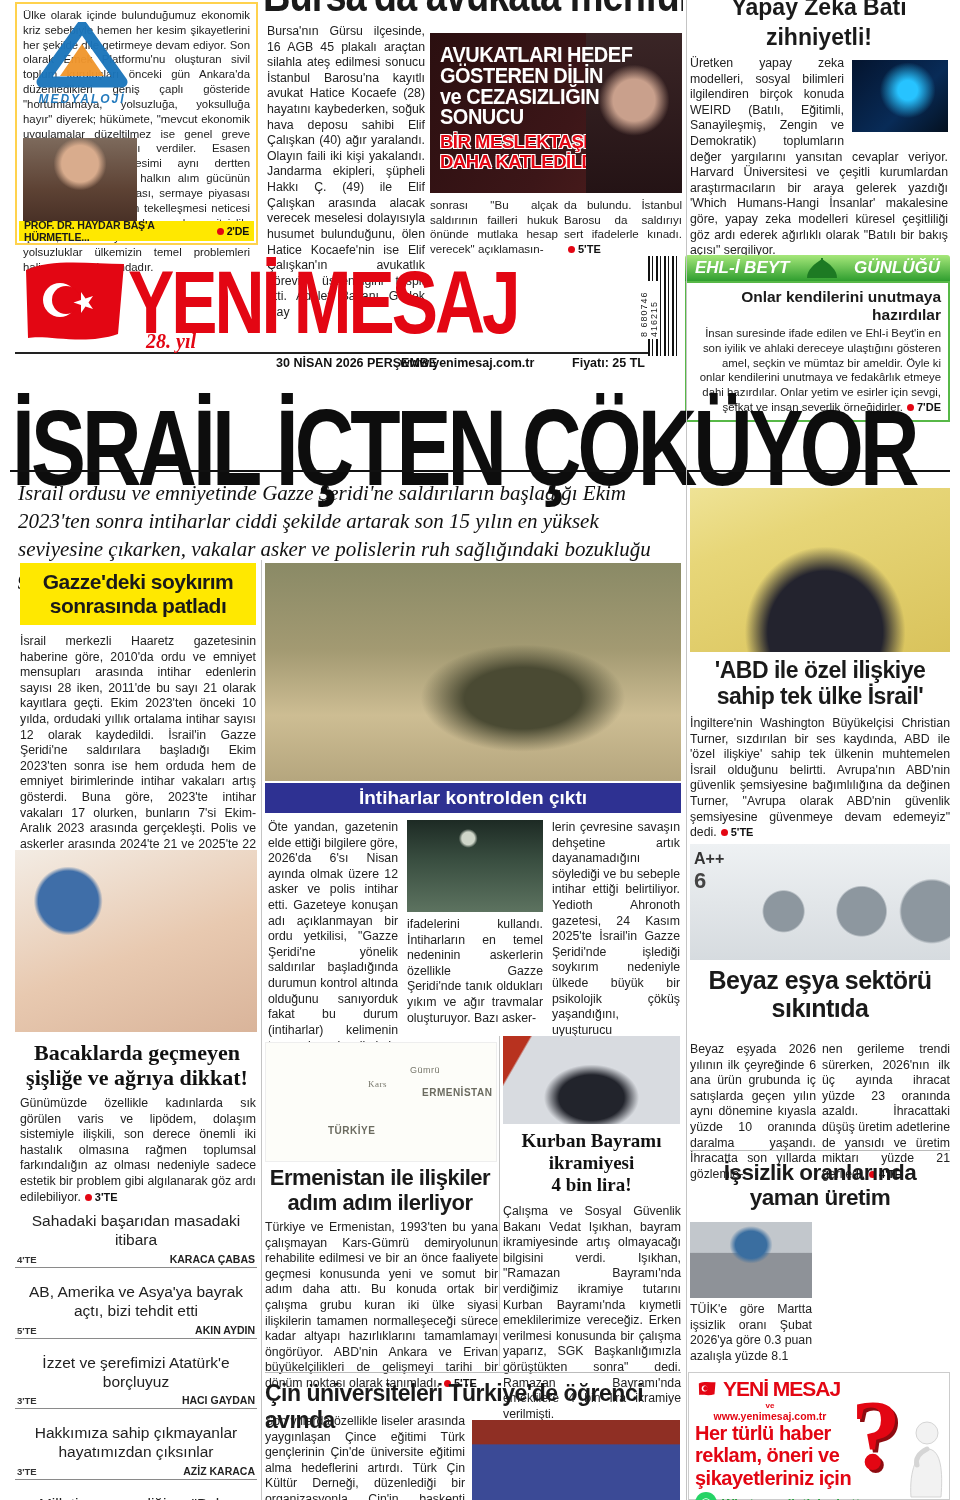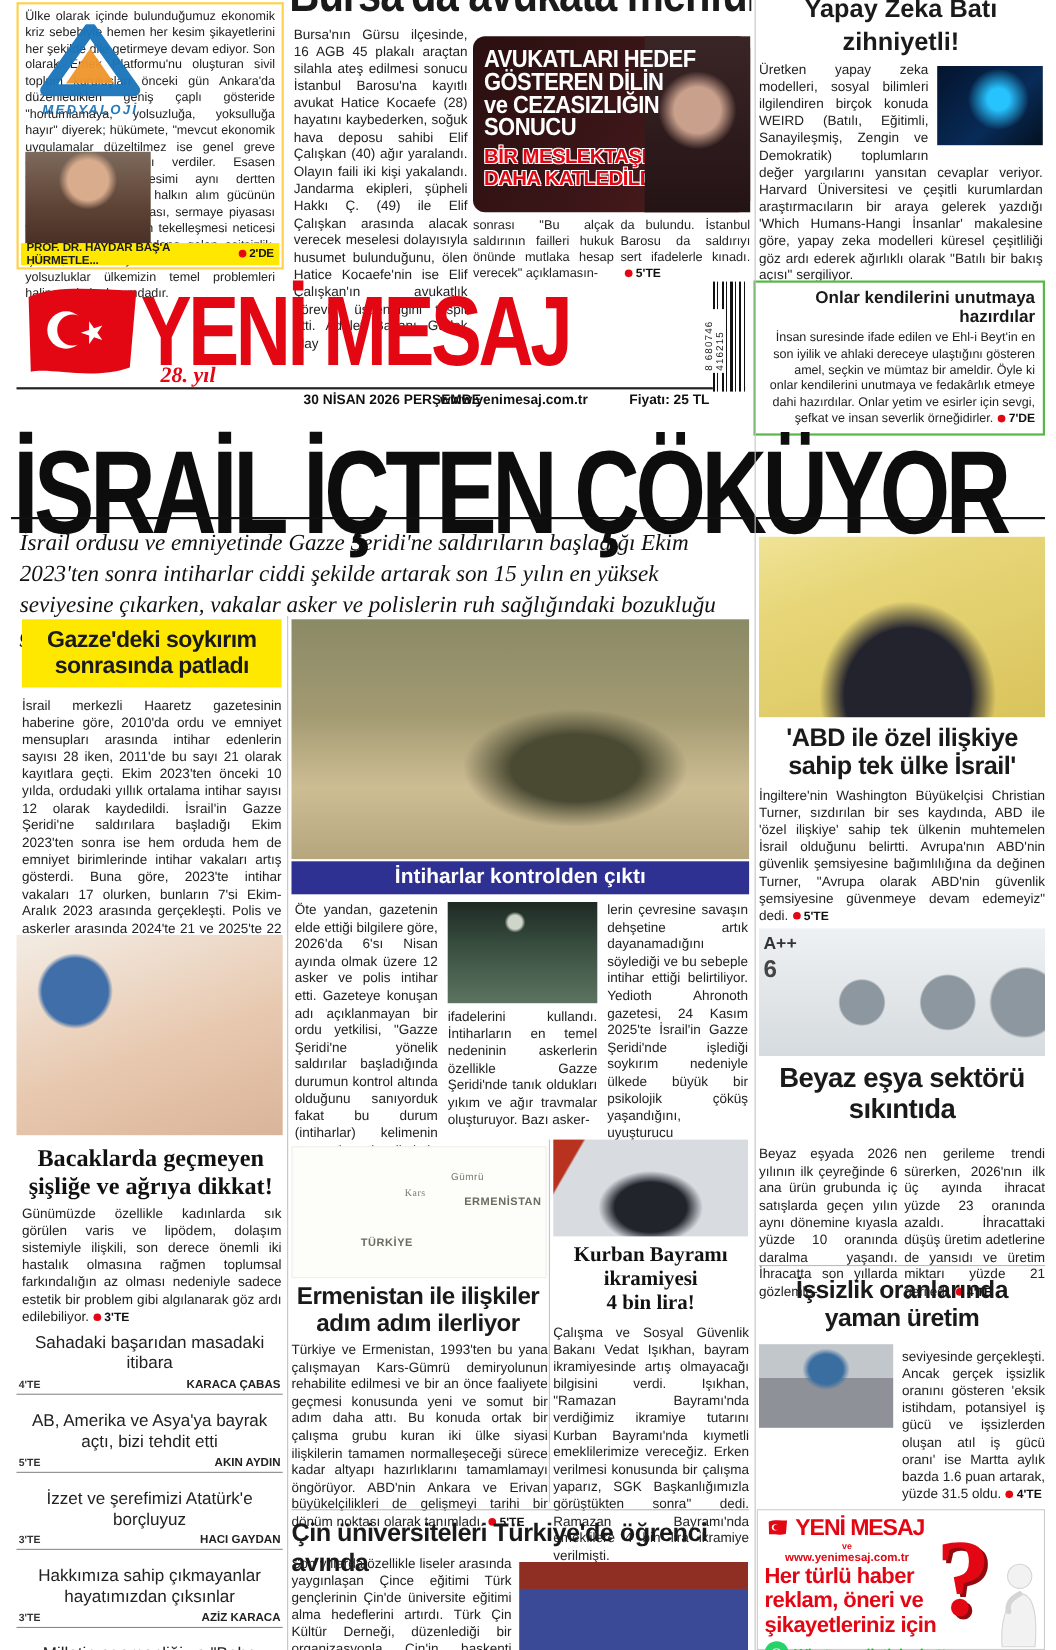--- a/index.html
+++ b/index.html
@@ -19,21 +19,21 @@
   .tl-body{font-size:11.4px;line-height:1.3;text-align:justify;color:#222;}
   .tl-footer{position:absolute;left:2px;right:2px;bottom:2px;height:20px;background:#ffe800;
              display:flex;align-items:center;justify-content:space-between;padding:0 5px;}
   .tl-footer b{font-size:10.6px;letter-spacing:-0.2px;}
   .medya{position:absolute;left:2px;top:18px;width:126px;text-align:center;opacity:0.96;}
   .medya .mtxt{font-size:12px;font-weight:bold;color:#1b75bb;letter-spacing:2px;font-style:italic;}
 
   
   .bursa-cut{left:263px;top:0;width:420px;height:13px;overflow:hidden;}
   .bursa-cut div{font-size:38px;font-weight:bold;letter-spacing:-1px;white-space:nowrap;transform:translateY(-30px) scaleY(1.2);transform-origin:top left;}
-  .redbox{left:430px;top:33px;width:252px;height:160px;background:linear-gradient(120deg,#2b0f10 0%,#3c1618 55%,#54201f 100%);padding:10px 0 0 10px;box-sizing:border-box;border-radius:11px;}
+  .redbox{left:430px;top:33px;width:252px;height:160px;background:linear-gradient(120deg,#2b0f10 0%,#3c1618 55%,#54201f 100%);padding:10px 0 0 10px;box-sizing:border-box;}
   .redbox .wl{color:#fff;font-weight:bold;font-size:20px;line-height:1.04;transform:scaleY(1.12);transform-origin:top left;letter-spacing:-0.5px;}
   .redbox .rl{color:#e30613;font-weight:bold;font-size:18.5px;line-height:1.05;letter-spacing:-0.5px;
       text-shadow:-1px -1px 0 #fff,1px -1px 0 #fff,-1px 1px 0 #fff,1px 1px 0 #fff;}
   .woman{position:absolute;right:0;top:0;width:96px;height:160px;
       background:radial-gradient(circle at 50% 42%,#c9a08c 0 20%,rgba(0,0,0,0) 34%),linear-gradient(180deg,#3a2526,#241315);}
 
   
   .yz-l1{left:690px;top:0;width:258px;height:24px;overflow:hidden;text-align:center;}
   .yz-l1 div{font-size:23px;font-weight:bold;transform:translateY(-6px);}
   .yz-l2{left:690px;top:24px;width:258px;text-align:center;font-size:23px;font-weight:bold;}
@@ -168,20 +168,28 @@
   <div class="abs mast-rule"></div>
   <div class="abs mast-year">28. yıl</div>
   <div class="abs mast-row" style="left:276px;top:356px;">30 NİSAN 2026 PERŞEMBE</div>
   <div class="abs mast-row" style="left:346px;top:356px;left:400px;">www.yenimesaj.com.tr</div>
   <div class="abs mast-row" style="left:540px;top:356px;width:105px;text-align:right;">Fiyatı: 25 TL</div>
   <div class="abs barcode">
     <span>8 680746 416215</span>
   </div>
 
   <div class="abs ehl">
+    <div class="ehl-head">
+      <span>EHL-İ BEYT</span>
+      <svg width="36" height="20" viewBox="0 0 36 20">
+        <path d="M18 1 C26 6, 33 12, 33 20 L3 20 C3 12, 10 6, 18 1 Z" fill="#1d7a23"></path>
+        <rect x="17" y="-2" width="2" height="5" fill="#1d7a23"></rect>
+      </svg>
+      <span>GÜNLÜĞÜ</span>
+    </div>
     <div class="ehl-body">
       <div class="ehl-title">Onlar kendilerini unutmaya hazırdılar</div>
       <p class="ehl-txt" style="margin:0;"><span>İnsan suresinde ifade edilen ve Ehl-i Beyt'in en son iyilik ve ahlaki dereceye ulaştığını gösteren amel, seçkin ve mümtaz bir ameldir. Öyle ki onlar kendilerini unutmaya ve fedakârlık etmeye dahi hazırdılar. Onlar yetim ve esirler için sevgi, şefkat ve insan severlik örneğidirler.</span><span class="pg"><i class="dot"></i><b>7'DE</b></span></p>
     </div>
   </div>
 
   <div class="abs main-headline">İSRAİL İÇTEN ÇÖKÜYOR</div>
   <div class="abs main-rule"></div>
   <div class="abs deck">İsrail ordusu ve emniyetinde Gazze Şeridi'ne saldırıların başladığı Ekim 2023'ten sonra intiharlar ciddi şekilde artarak son 15 yılın en yüksek seviyesine çıkarken, vakalar asker ve polislerin ruh sağlığındaki bozukluğu gözler önüne seriyor</div>
 
@@ -288,21 +296,21 @@
   </div>
   <div class="abs body-txt" style="left:690px;top:1042px;width:126px;">Beyaz eşyada 2026 yılının ilk çeyreğinde 6 ana ürün grubunda iç satışlarda geçen yılın aynı dönemine kıyasla yüzde 10 oranında daralma yaşandı. İhracatta son yıllarda gözlemle-</div>
   <p class="abs body-txt" style="left:822px;top:1042px;width:128px;margin:0;"><span>nen gerileme trendi sürerken, 2026'nın ilk üç ayında ihracat yüzde 23 oranında azaldı. İhracattaki düşüş üretim adetlerine de yansıdı ve üretim miktarı yüzde 21 geriledi.</span><span class="pg"><i class="dot"></i><b>4'TE</b></span></p>
 
   <div class="abs hline" style="left:690px;top:1150px;width:260px;background:#bbb;"></div>
   <div class="abs center" style="left:690px;top:1160px;width:260px;font-weight:bold;font-size:22.5px;line-height:1.12;letter-spacing:-0.5px;">
     <div>İşsizlik oranlarında</div>
     <div>yaman üretim</div>
   </div>
   <div class="abs queue"></div>
-  <p class="abs body-txt" style="left:820px;top:1226px;width:130px;margin:0;"><span>seviyesinde gerçekleşti. Ancak gerçek işsizlik oranını gösteren 'eksik istihdam, potansiyel iş gücü ve işsizlerden oluşan atıl iş gücü oranı' ise Martta aylık bazda 1.6 puan artarak, yüzde 31.5 oldu.</span><span class="pg"><i class="dot"></i><b>4'TE</b></span></p>
+  <div class="abs body-txt" style="left:690px;top:1302px;width:122px;">TÜİK'e göre Martta işsizlik oranı Şubat 2026'ya göre 0.3 puan azalışla yüzde 8.1</div>
 
   <div class="abs adbox">
     <div style="display:flex;align-items:center;gap:4px;">
       <svg width="24" height="16" viewBox="0 0 112 94">
         <path d="M8 14 C34 2, 74 8, 106 8 L100 78 C66 90, 28 78, 10 82 Z" fill="#e30613"></path>
         <circle cx="42" cy="44" r="17" fill="#fff"></circle>
         <circle cx="48" cy="44" r="14" fill="#e30613"></circle>
       </svg>
       <span class="ad-brand">YENİ MESAJ</span>
     </div>

